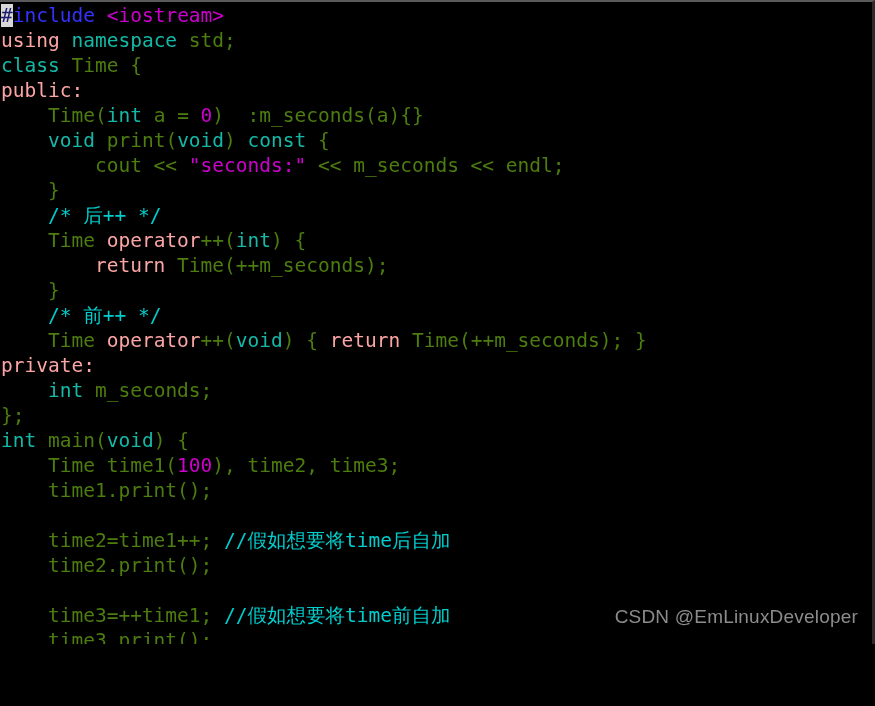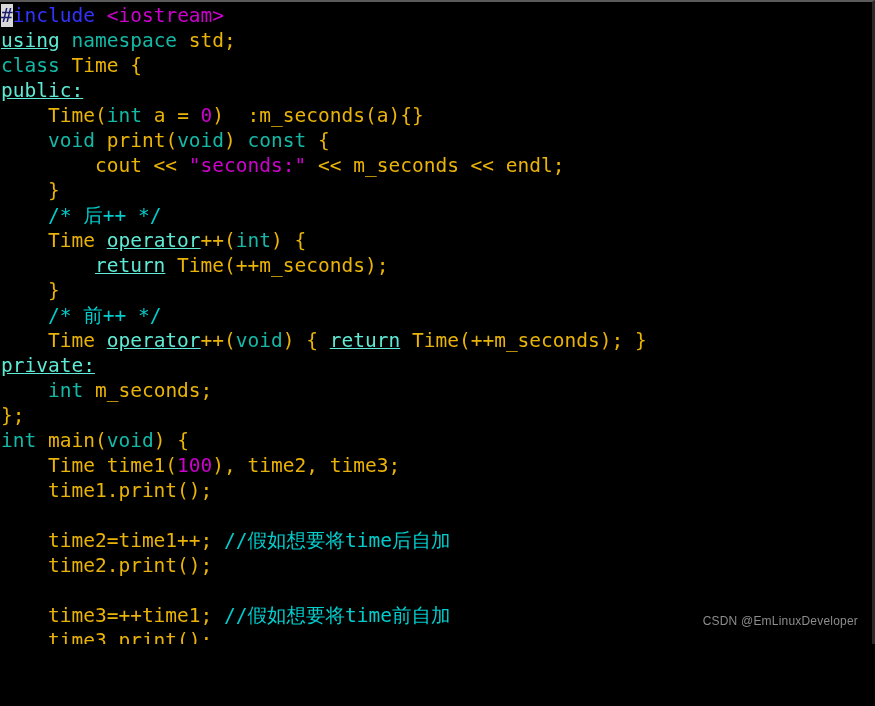--- a/index.html
+++ b/index.html
@@ -30,38 +30,38 @@
     padding: 1px 0 0 1px;
     box-sizing: border-box;
     white-space: pre;
   }
   .line {
     height: 25px;
     white-space: pre;
     letter-spacing: 0px;
   }
   
-  .t-plain   { color: #eab308; }
+  .t-plain   { color: #4d7c0f; }
   .t-pre     { color: #3333ff; }
   .t-header  { color: #cd00cd; }
   .t-string  { color: #cd00cd; }
   .t-number  { color: #cd00cd; }
-  .t-key     { color: #5eead4; text-decoration: underline; }
+  .t-key     { color: #fca5a5; }
   .t-type    { color: #14b8a6; }
   .t-comment { color: #00cdcd; }
   .cursor {
     background: #d8d8d8;
     color: #1a1a6e;
   }
   #watermark {
     position: absolute;
     right: 14px;
     bottom: 16px;
     font-family: "Liberation Sans", "DejaVu Sans", sans-serif;
-    font-size: 12px;
+    font-size: 19px;
     color: #8c8c8c;
     letter-spacing: 0.2px;
     white-space: pre;
   }
 </style>
 </head>
 <body>
 
 <div id="screen">
 

